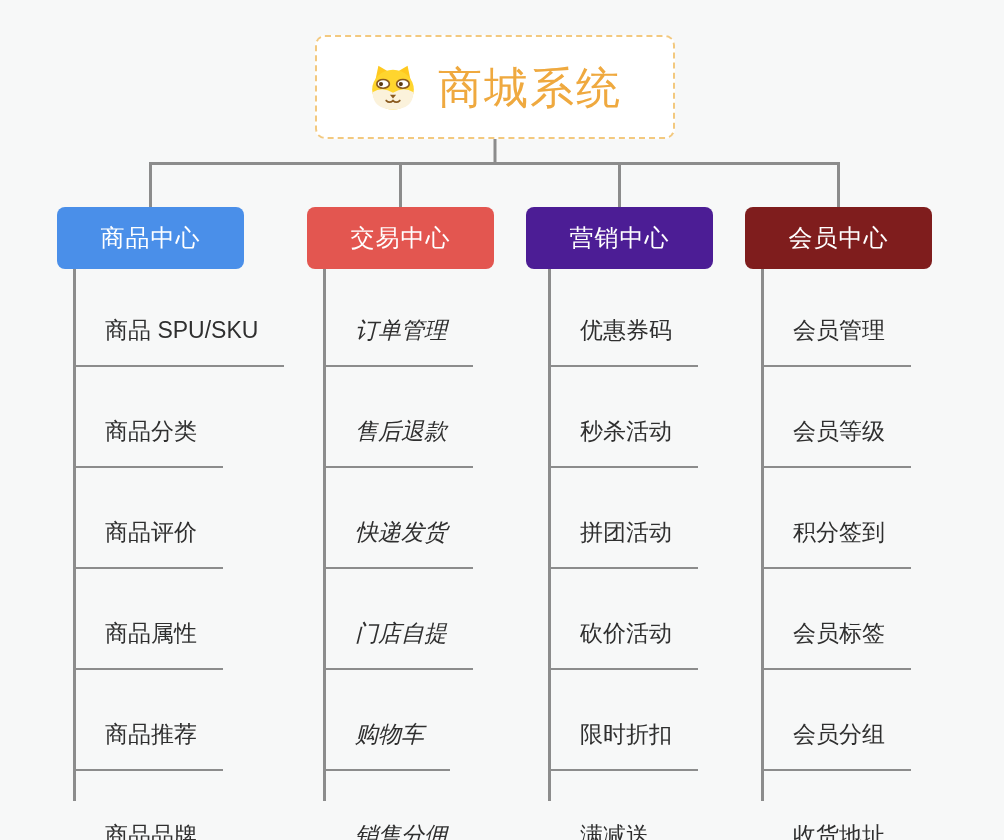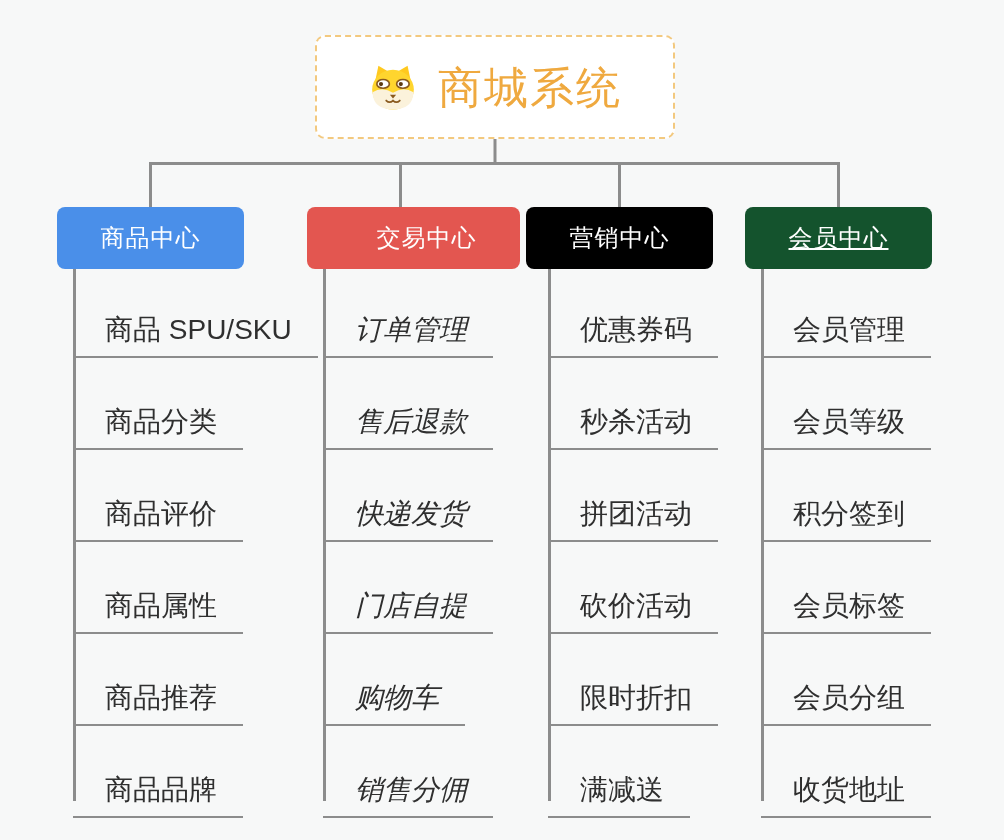--- a/index.html
+++ b/index.html
@@ -64,21 +64,21 @@
     border-radius: 8px;
     display: flex;
     align-items: center;
     justify-content: center;
     color: #FFFFFF;
     font-size: 24px;
     letter-spacing: 1px;
     cursor: default;
   }
   .b0 { left: 57px; }
-  .b1 { left: 307px; padding-left: 26px; }
+  .b1 { left: 307px; }
   .b2 { left: 526px; }
   .b3 { left: 745px; }
   
   .col {
     position: absolute;
     top: 269px;
   }
   .c0 { left: 73px; }
   .c1 { left: 323px; font-style: italic; }
   .c2 { left: 548px; }
@@ -87,23 +87,23 @@
     content: "";
     position: absolute;
     left: 0;
     top: 0;
     width: 2.5px;
     height: 532px;
     background: #8C8C8C;
   }
   .leaf {
     width: fit-content;
-    padding: 0 26px 11px 32px;
+    padding: 0 26px 20px 32px;
     border-bottom: 2px solid #8C8C8C;
-    font-size: 28px;
+    font-size: 23px;
     line-height: 30px;
     color: #2F2F2F;
     white-space: nowrap;
     margin-top: 49px;
   }
   .leaf:first-child {
     margin-top: 46px;
   }
 </style>
 </head>
@@ -139,24 +139,24 @@
     </span>
     <span class="root-label" style="color: rgb(239, 169, 63);">商城系统</span>
   </div>
 
   <div class="branch b0" style="background-color: rgb(74, 143, 233);">
     <span>商品中心</span>
   </div>
   <div class="branch b1" style="background-color: rgb(227, 86, 80);">
     <span>交易中心</span>
   </div>
-  <div class="branch b2" style="background-color: #000000; text-align: center;">
+  <div class="branch b2" style="background-color: #4c1d95; text-align: center;">
     <span>营销中心</span>
   </div>
-  <div class="branch b3" style="background-color: #14532d; text-decoration: underline;">
+  <div class="branch b3" style="background-color: #7f1d1d;">
     <span>会员中心</span>
   </div>
 
   <div class="col c0">
     <div class="leaf">商品 SPU/SKU</div>
     <div class="leaf">商品分类</div>
     <div class="leaf">商品评价</div>
     <div class="leaf">商品属性</div>
     <div class="leaf">商品推荐</div>
     <div class="leaf">商品品牌</div>

